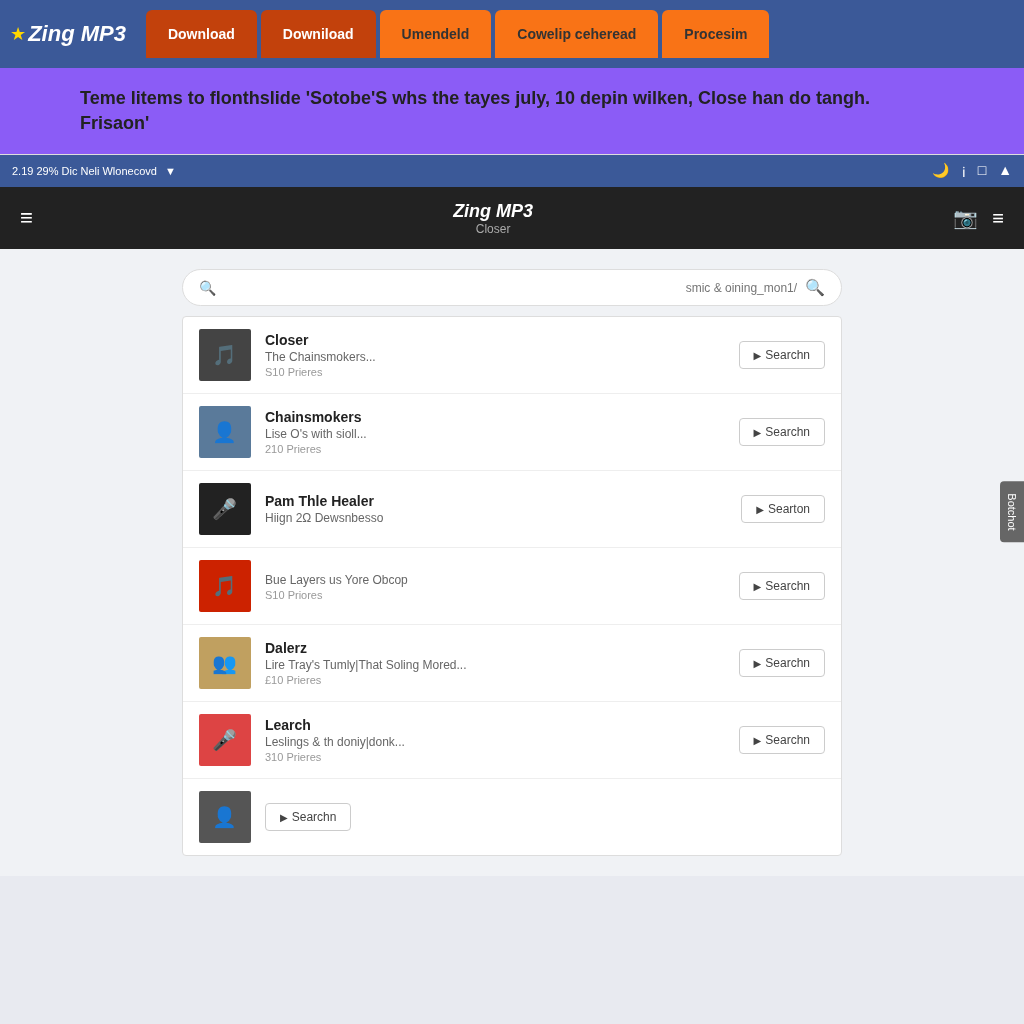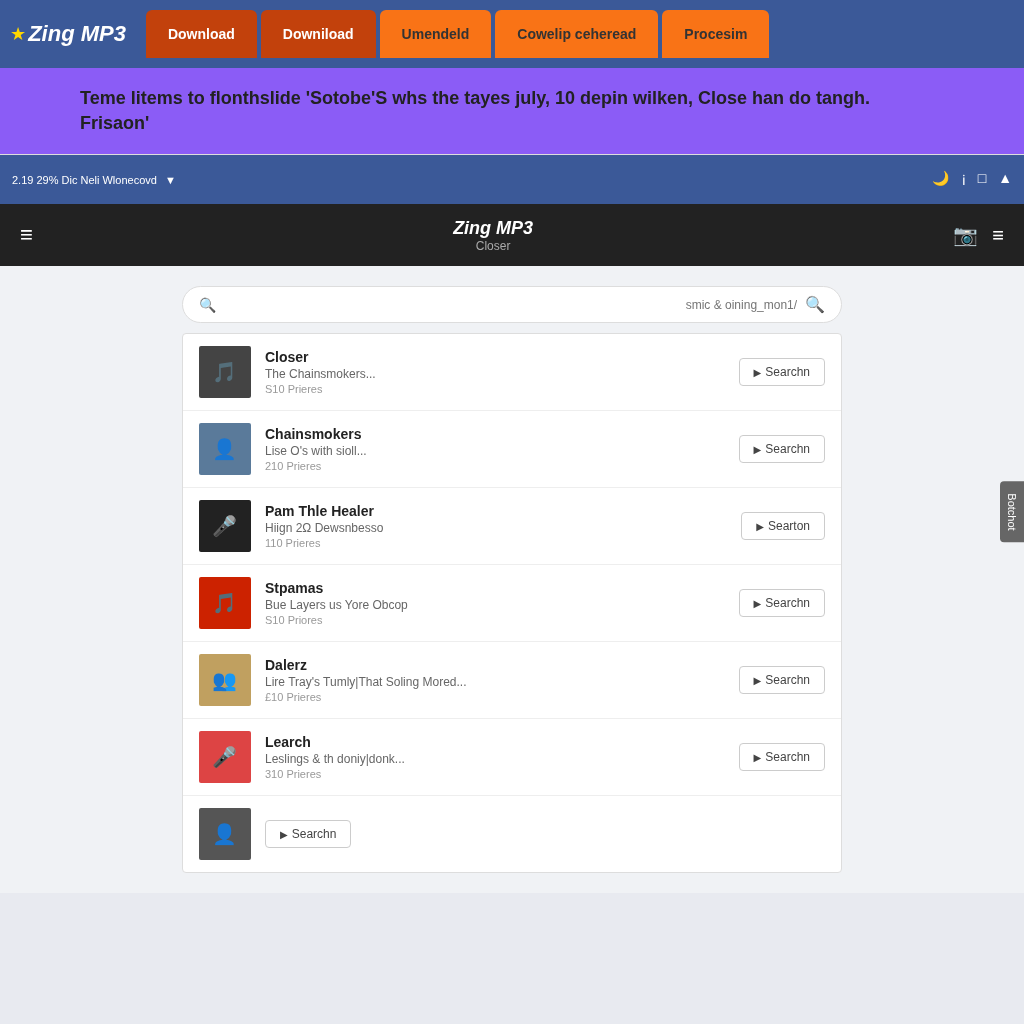--- a/index.html
+++ b/index.html
@@ -64,21 +64,21 @@
       line-height: 1.4;
     }
 
     
     .app-window-bar {
       background: #3b5998;
       display: flex;
       align-items: center;
       justify-content: space-between;
       padding: 0 12px;
-      height: 49px;
+      height: 32px;
     }
     .app-window-info {
       color: white;
       font-size: 11px;
       display: flex;
       align-items: center;
       gap: 8px;
     }
     .app-window-controls {
       display: flex;
@@ -339,33 +339,31 @@
         Searchn
       </button>
     </div>
       <div class="song-item">
       <div class="song-thumb thumb-3">
         🎤
       </div>
       <div class="song-info">
         <div class="song-title">Pam Thle Healer</div>
         <div class="song-artist">Hiign 2Ω Dewsnbesso</div>
-        <div class="song-count">110 Prieres</div>
       </div>
       <button class="search-btn">
         <span class="search-btn-arrow">▶</span>
         Searton
       </button>
     </div>
       <div class="song-item">
       <div class="song-thumb thumb-4">
         🎵
       </div>
       <div class="song-info">
-        <div class="song-title">Stpamas</div>
         <div class="song-artist">Bue Layers us Yore Obcop</div>
         <div class="song-count">S10 Priores</div>
       </div>
       <button class="search-btn">
         <span class="search-btn-arrow">▶</span>
         Searchn
       </button>
     </div>
       <div class="song-item">
       <div class="song-thumb thumb-5">

